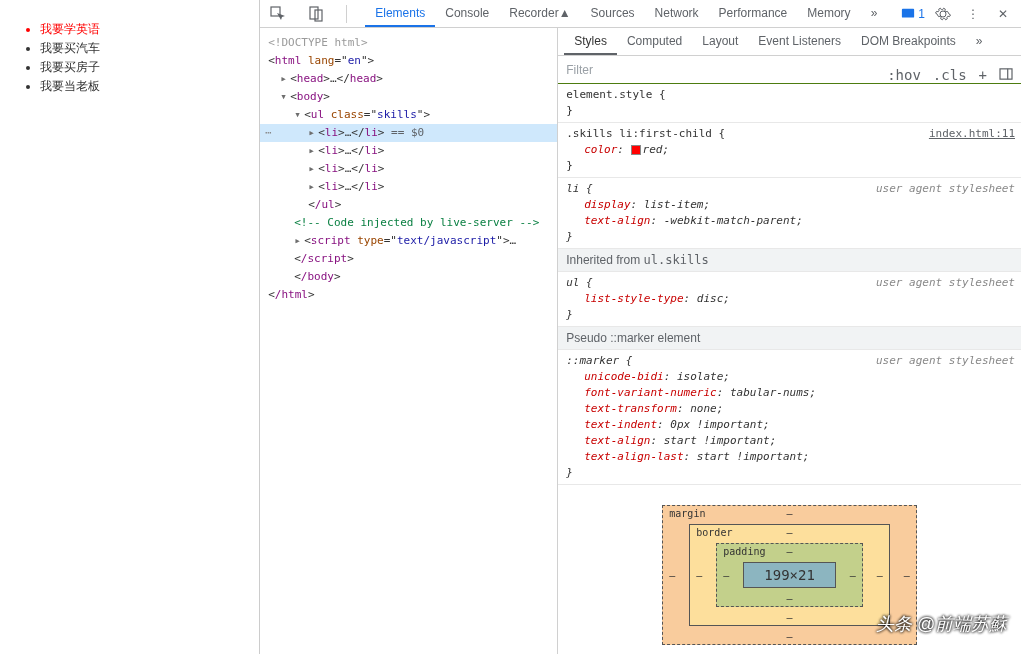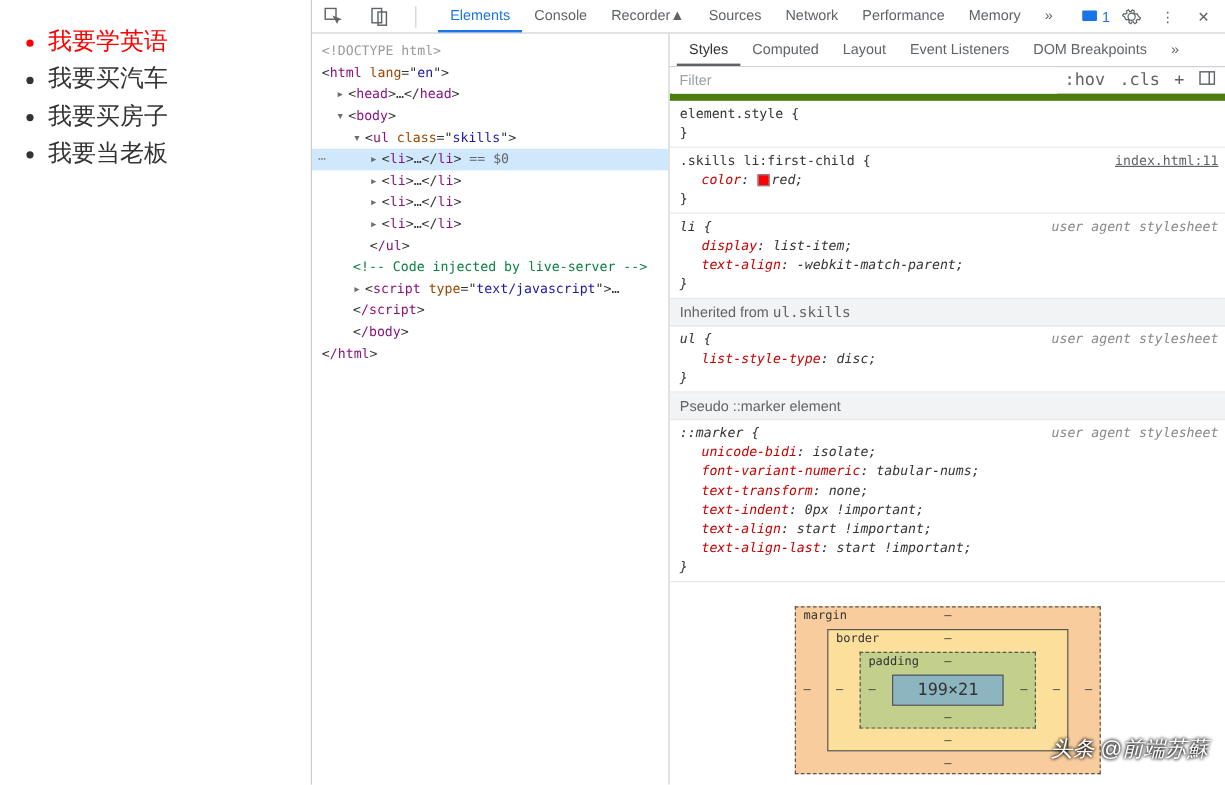--- a/index.html
+++ b/index.html
@@ -1,19 +1,19 @@
 <!DOCTYPE html>
 <html><head>
 <meta charset="utf-8">
 <style>
 *{box-sizing:border-box;margin:0;padding:0}
 body{font-family:"Segoe UI",Arial,sans-serif;font-size:12px;color:#333;background:#fff;width:1021px;height:654px;display:flex}
 .page-content{width:260px;padding:20px 20px 20px 40px}
 .skills{list-style:disc}
-.skills li{font-size:20px;line-height:1.5;margin-bottom:1px}
+.skills li{font-size:12px;line-height:1.5;margin-bottom:1px}
 .skills li:first-child{color:red}
 .devtools{flex:1;border-left:1px solid #ccc;display:flex;flex-direction:column;background:#fff}
 .dt-top{display:flex;align-items:center;height:28px;border-bottom:1px solid #d0d0d0;padding:0 6px;gap:14px}
 .dt-icon{width:24px;height:24px;display:flex;align-items:center;justify-content:center;color:#5f6368;cursor:pointer}
 .dt-icon svg{width:16px;height:16px}
 .dt-sep{width:1px;height:18px;background:#d0d0d0;margin:0 4px}
 .dt-tabs{display:flex;align-items:center;height:100%;flex:1}
 .dt-tab{padding:0 10px;height:100%;display:flex;align-items:center;color:#5f6368;cursor:pointer;border-bottom:2px solid transparent}
 .dt-tab.active{color:#1a73e8;border-bottom-color:#1a73e8}
 .dt-top-right{display:flex;align-items:center;gap:6px}
@@ -27,21 +27,21 @@
 .t-tag{color:#881280}
 .t-attr{color:#994500}
 .t-val{color:#1a1aa6}
 .t-comment{color:#0b8043}
 .t-text{color:#333}
 .t-eq{color:#5f6368}
 .styles-panel{flex:1;display:flex;flex-direction:column;overflow:hidden}
 .sp-tabs{display:flex;align-items:center;height:28px;border-bottom:1px solid #d0d0d0;padding:0 6px}
 .sp-tab{padding:0 10px;height:100%;display:flex;align-items:center;color:#5f6368;cursor:pointer;border-bottom:2px solid transparent}
 .sp-tab.active{color:#333;border-bottom-color:#5f6368}
-.sp-filter{display:flex;align-items:center;height:28px;border-bottom:6px solid #4d7c0f;padding:0 2px}
+.sp-filter{display:flex;align-items:flex-end;height:28px;border-bottom:1px solid #4d7c0f;padding:0 2px}
 .sp-filter input{flex:1;border:none;outline:none;padding:0 6px;font-size:12px;color:#333;height:100%}
 .sp-filter input::placeholder{color:#9aa0a6}
 .sp-filter .ctrl{padding:0 6px;color:#5f6368;font-family:Menlo,Consolas,monospace;cursor:pointer;font-size:14px}
 .sp-scroll{flex:1;overflow:auto;font-family:Menlo,Consolas,monospace;font-size:11px}
 .rule-block{border-bottom:1px solid #e8e8e8;padding:3px 20px 3px 8px;line-height:16px;position:relative}
 .rule-header{background:#f1f3f4;border-bottom:1px solid #e8e8e8;padding:4px 8px;color:#5f6368;font-family:"Segoe UI",Arial,sans-serif;font-size:12px}
 .rule-header .mono{font-family:Menlo,Consolas,monospace}
 .selector{color:#333}
 .brace{color:#333}
 .prop{color:#c80000;font-style:italic}

